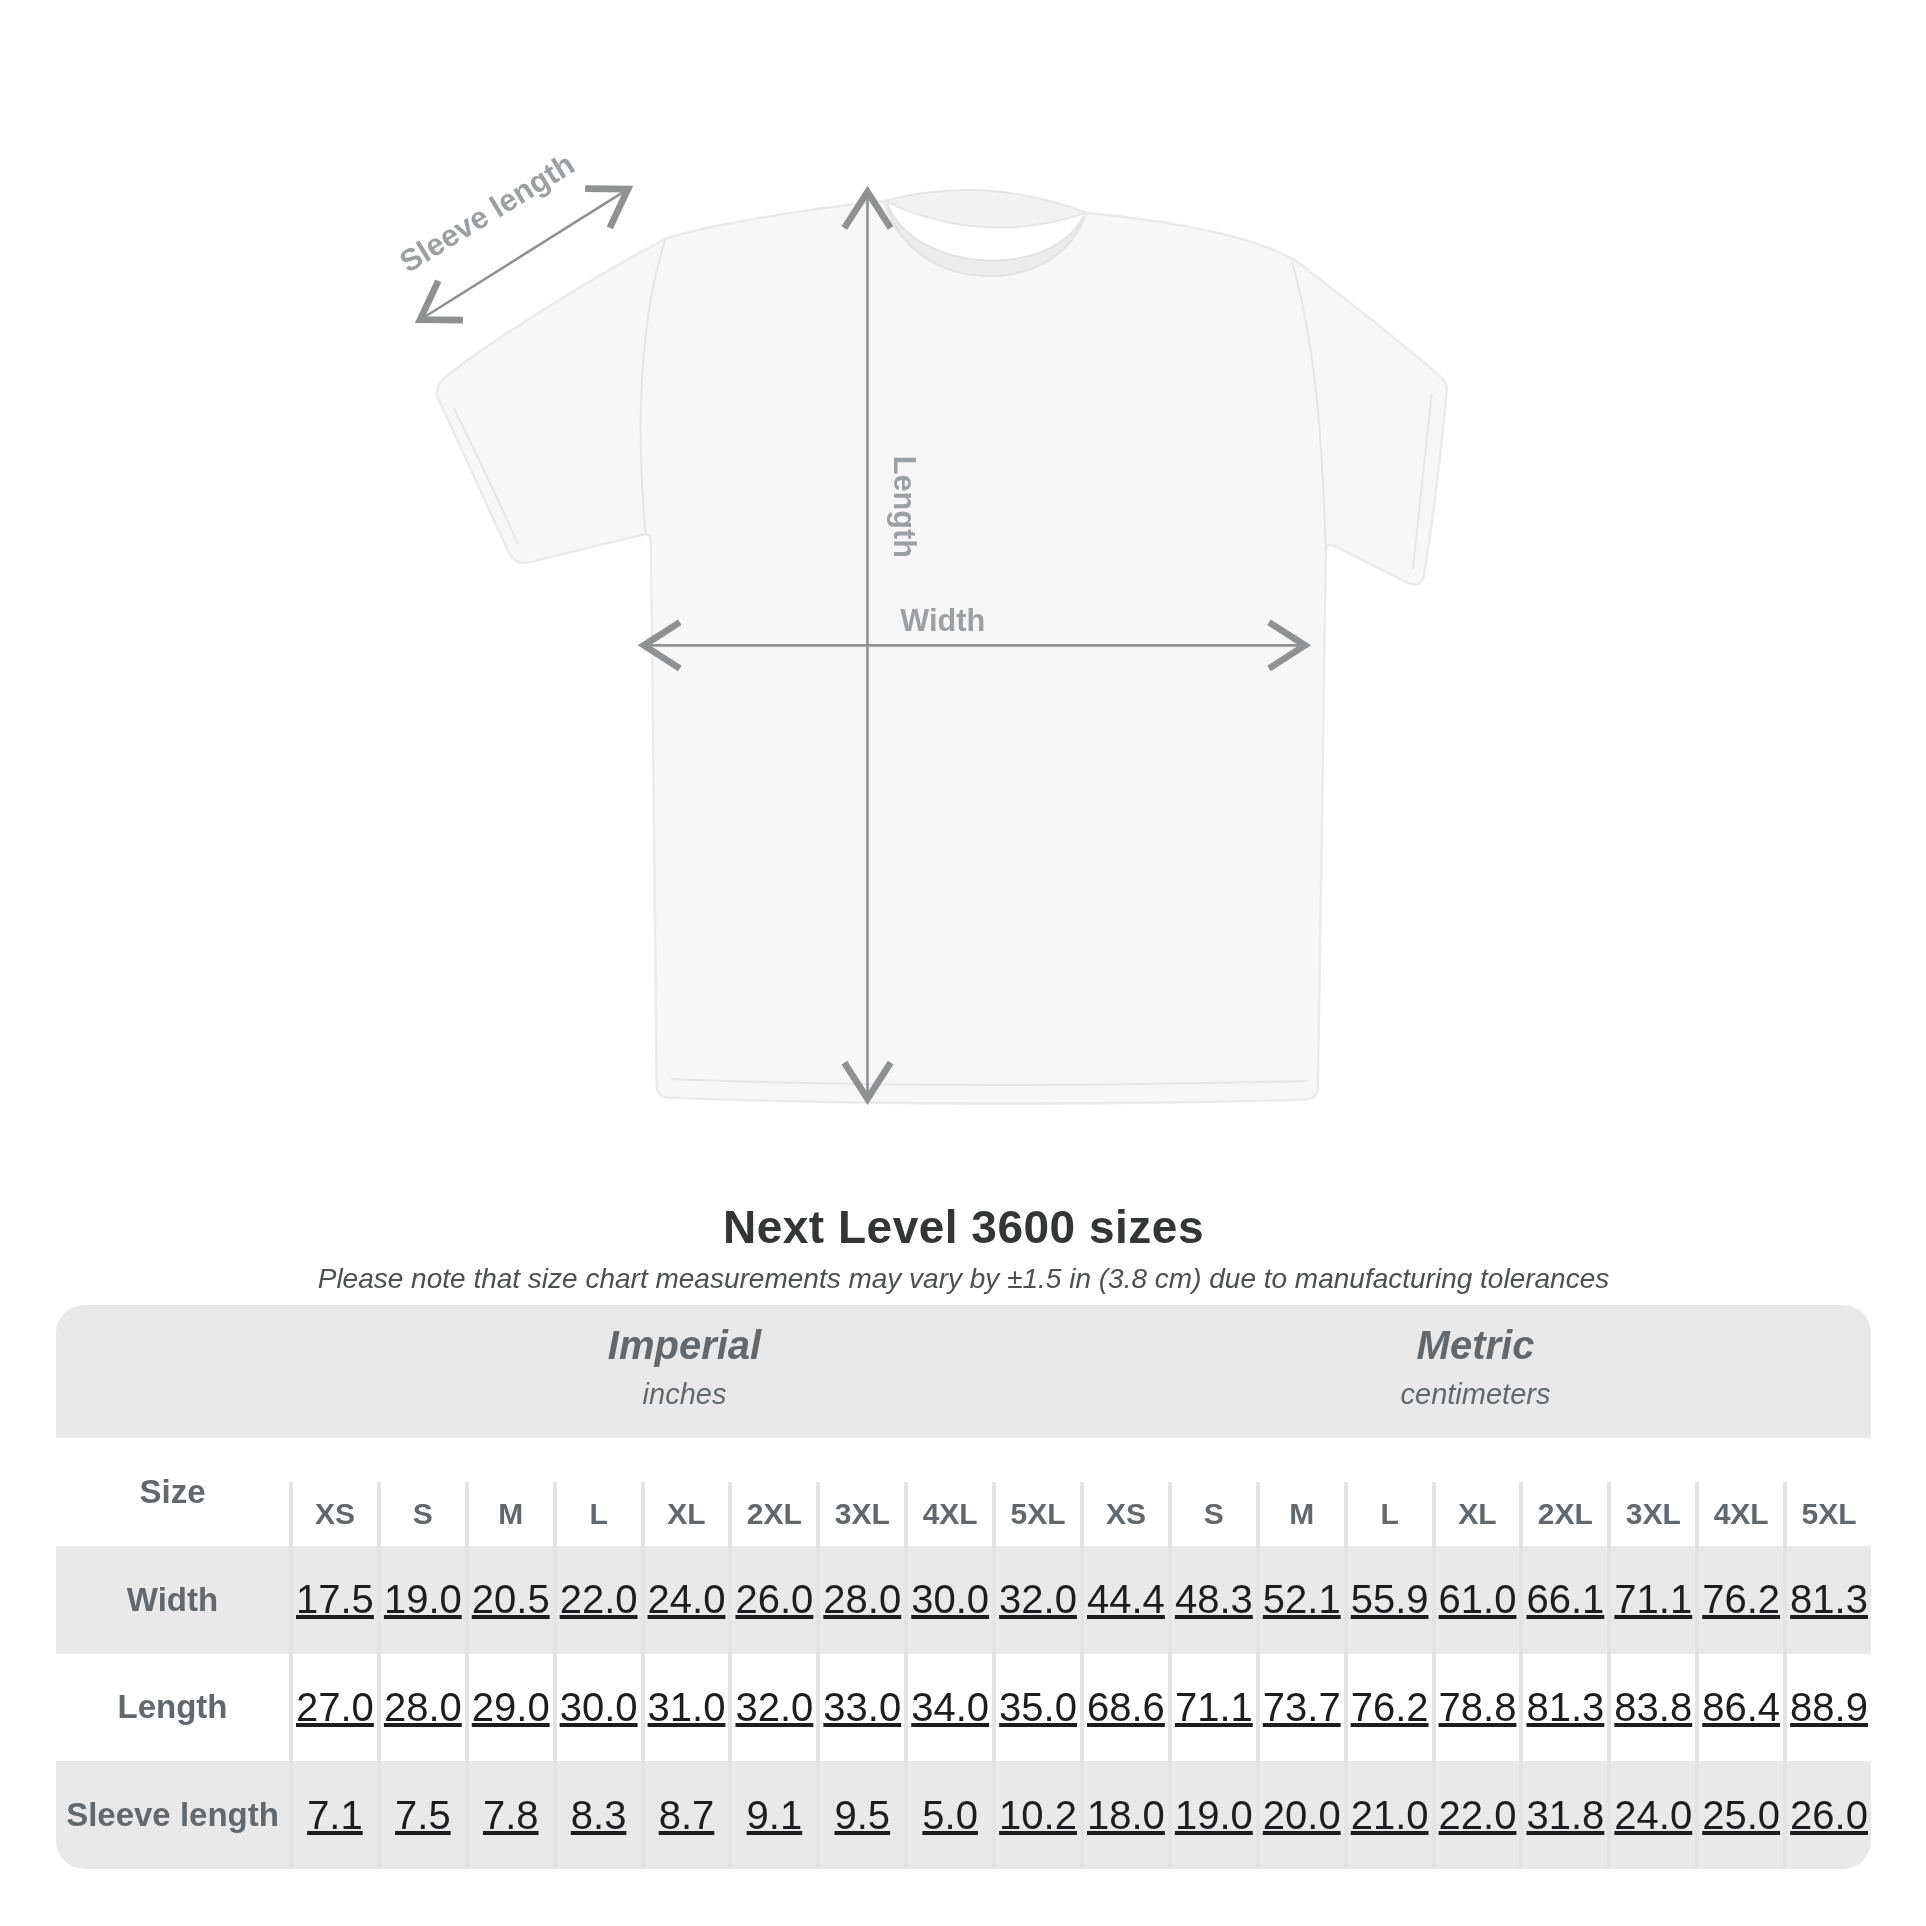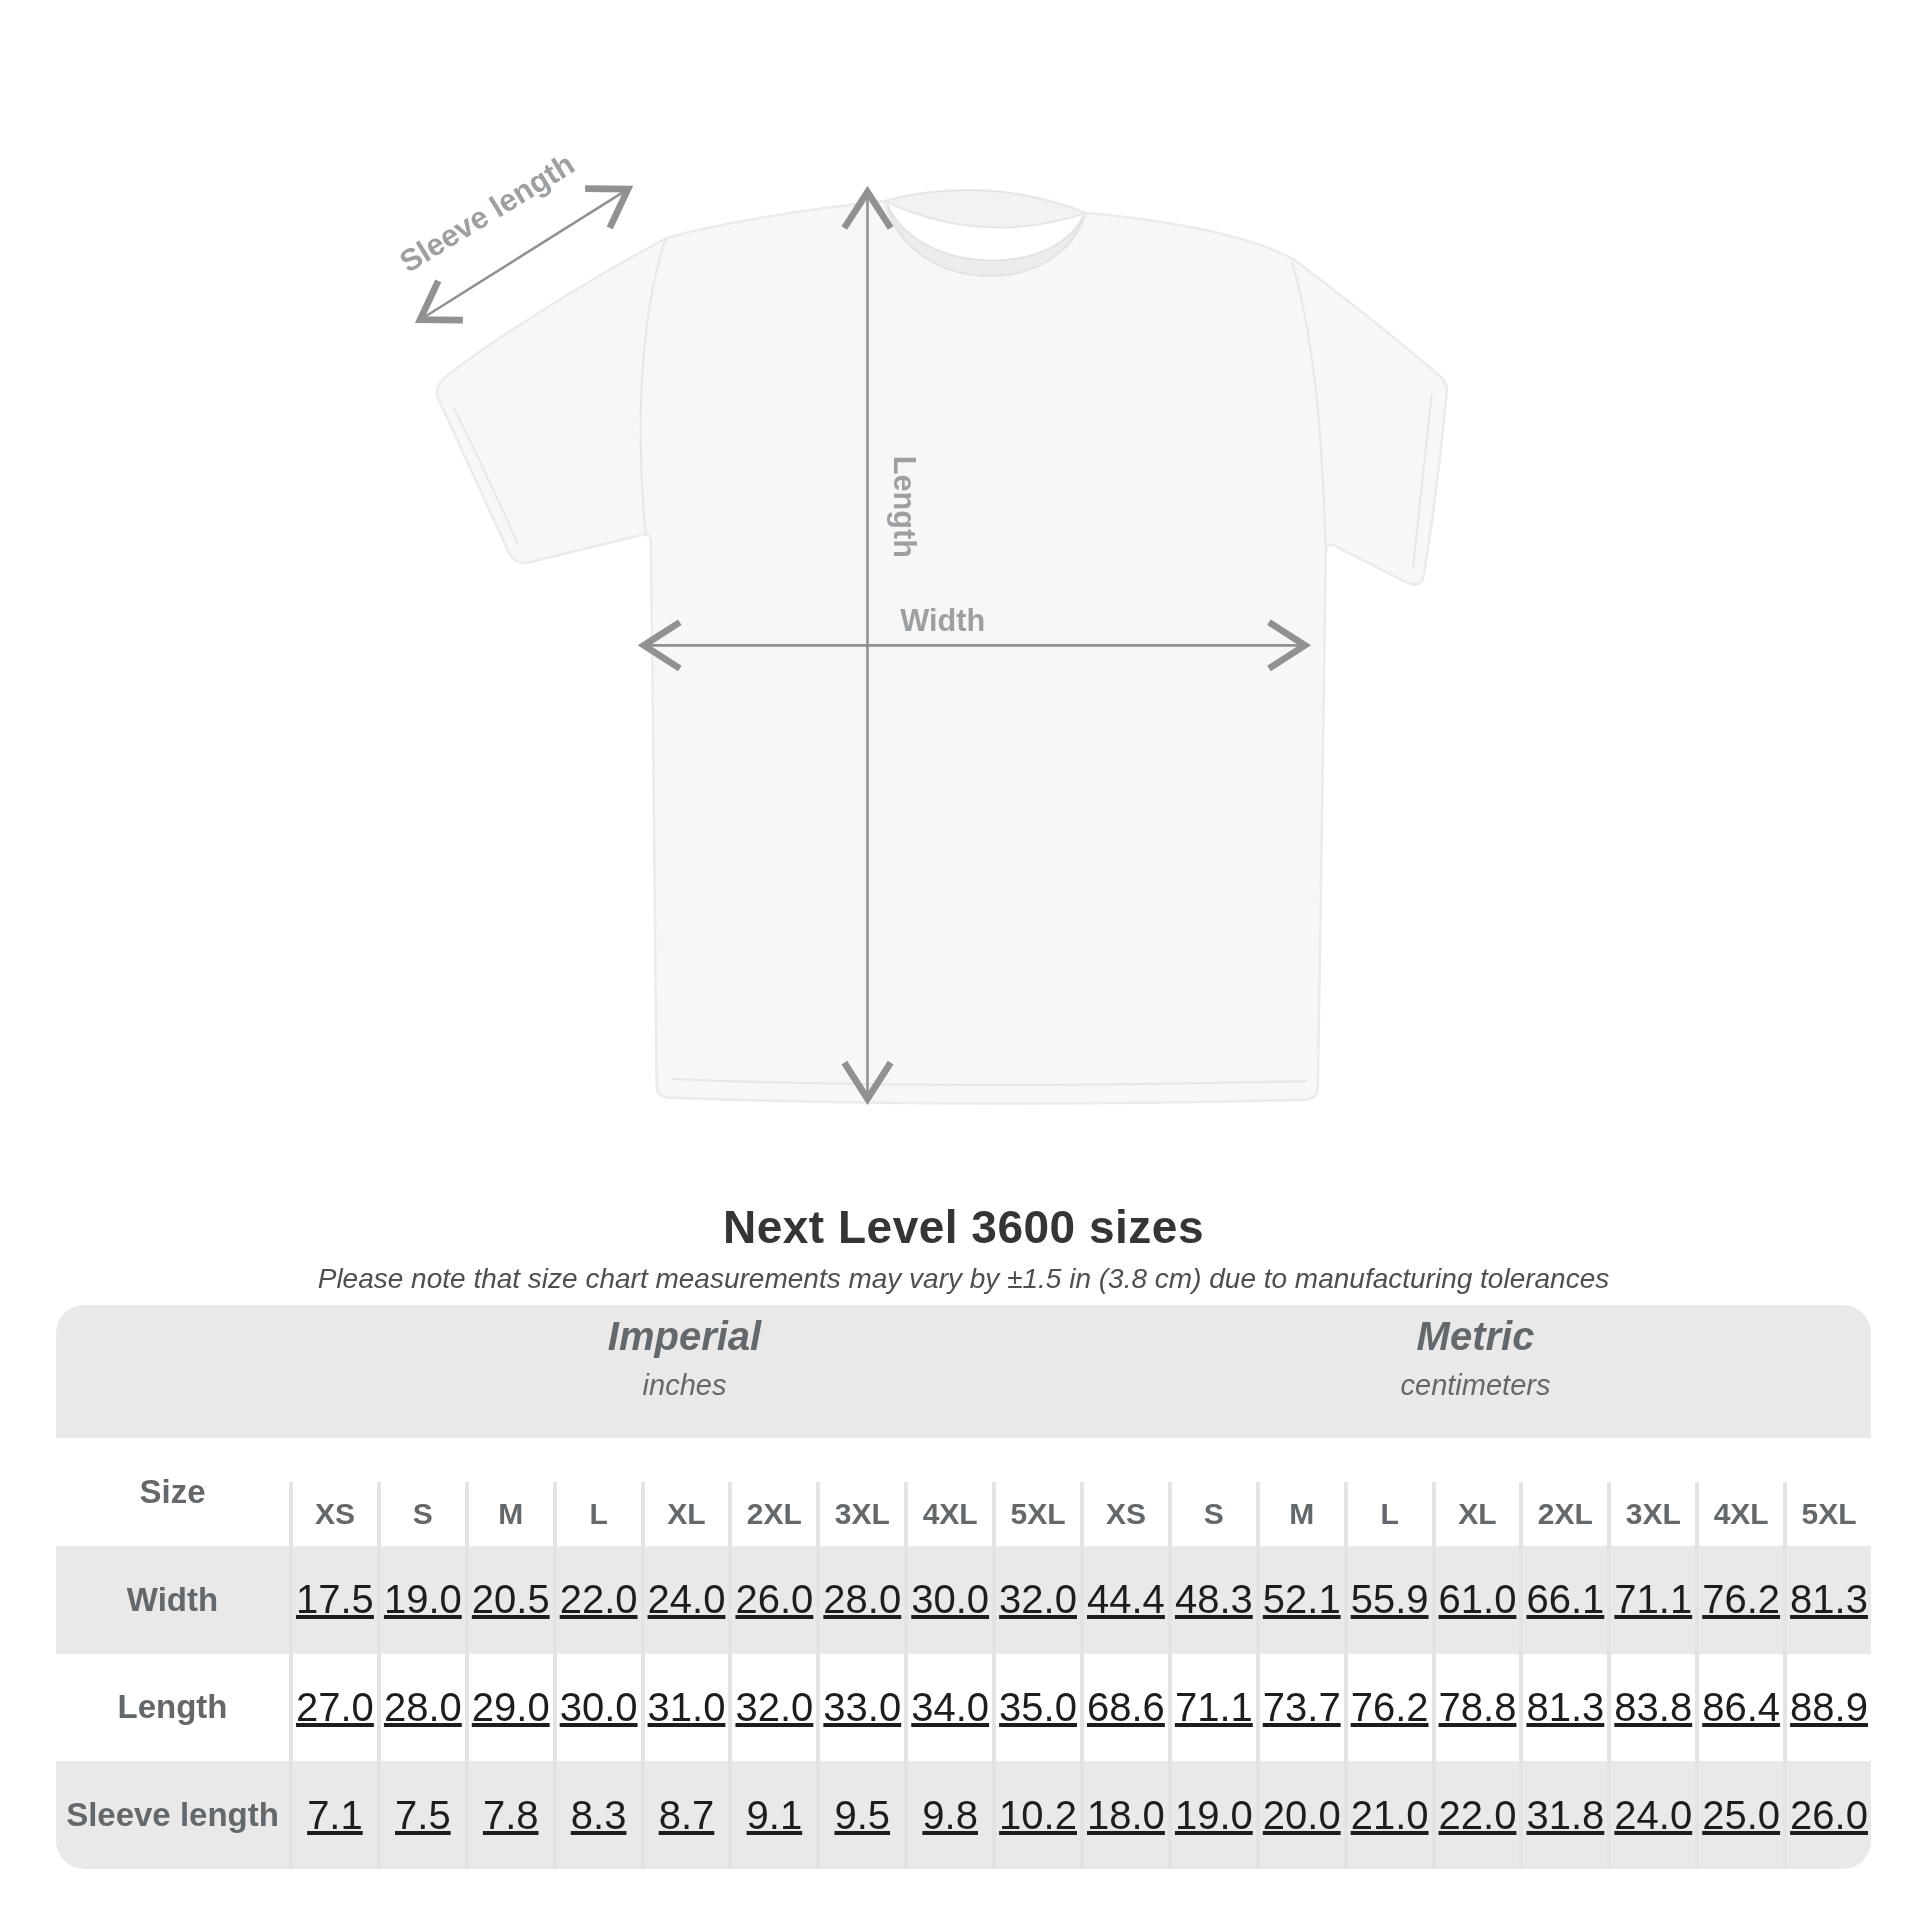--- a/index.html
+++ b/index.html
@@ -25,21 +25,21 @@
   .table-wrap{
     position:absolute;left:56px;top:1305px;width:1815px;height:564px;
     border-radius:28px;overflow:hidden;
   }
   .grid{
     display:grid;width:100%;height:100%;
     grid-template-columns:233px repeat(18,1fr);
     grid-template-rows:133px repeat(4,1fr);
   }
   .cell{display:flex;align-items:center;justify-content:center;}
-  .band{background:#e9e9e9;flex-direction:column;justify-content:flex-start;padding-top:9px;box-sizing:border-box;}
+  .band{background:#e9e9e9;flex-direction:column;justify-content:flex-start;padding-top:18px;box-sizing:border-box;}
   .span9{grid-column:span 9;}
   .band-title{font-size:40px;font-weight:bold;font-style:italic;color:#63686c;}
   .band-unit{font-size:29px;font-style:italic;color:#63686c;margin-top:10px;}
   .head{font-size:30px;font-weight:bold;color:#63686c;margin-top:44px;}
   .lbl{font-size:33px;font-weight:bold;color:#63686c;}
   .val{font-size:40px;color:#1d1d1f;text-decoration:underline;}
   .g{background:#e9e9e9;}
   .bl{border-left:4px solid #e3e3e3;}
 </style>
 </head>
@@ -175,21 +175,21 @@
     <div class="cell val bl">88.9</div>
 
     <div class="cell lbl g">Sleeve length</div>
     <div class="cell val g bl">7.1</div>
     <div class="cell val g bl">7.5</div>
     <div class="cell val g bl">7.8</div>
     <div class="cell val g bl">8.3</div>
     <div class="cell val g bl">8.7</div>
     <div class="cell val g bl">9.1</div>
     <div class="cell val g bl">9.5</div>
-    <div class="cell val g bl">9.8</div>
+    <div class="cell val g bl">5.0</div>
     <div class="cell val g bl">10.2</div>
     <div class="cell val g bl">18.0</div>
     <div class="cell val g bl">19.0</div>
     <div class="cell val g bl">20.0</div>
     <div class="cell val g bl">21.0</div>
     <div class="cell val g bl">22.0</div>
     <div class="cell val g bl">31.8</div>
     <div class="cell val g bl">24.0</div>
     <div class="cell val g bl">25.0</div>
     <div class="cell val g bl">26.0</div>

